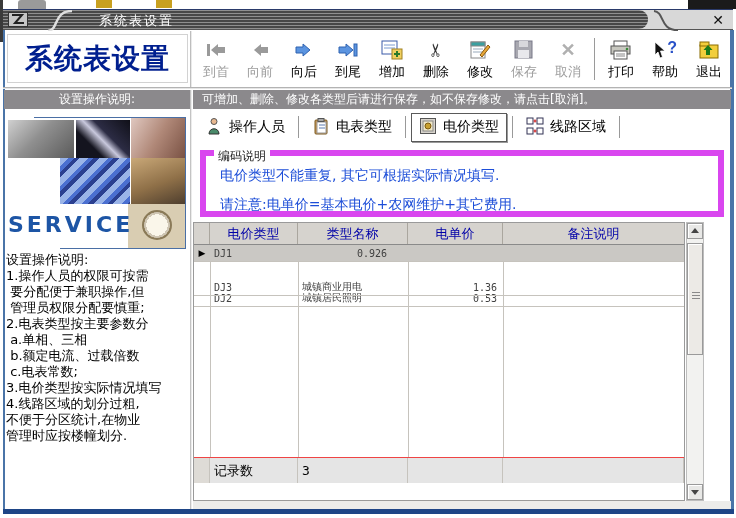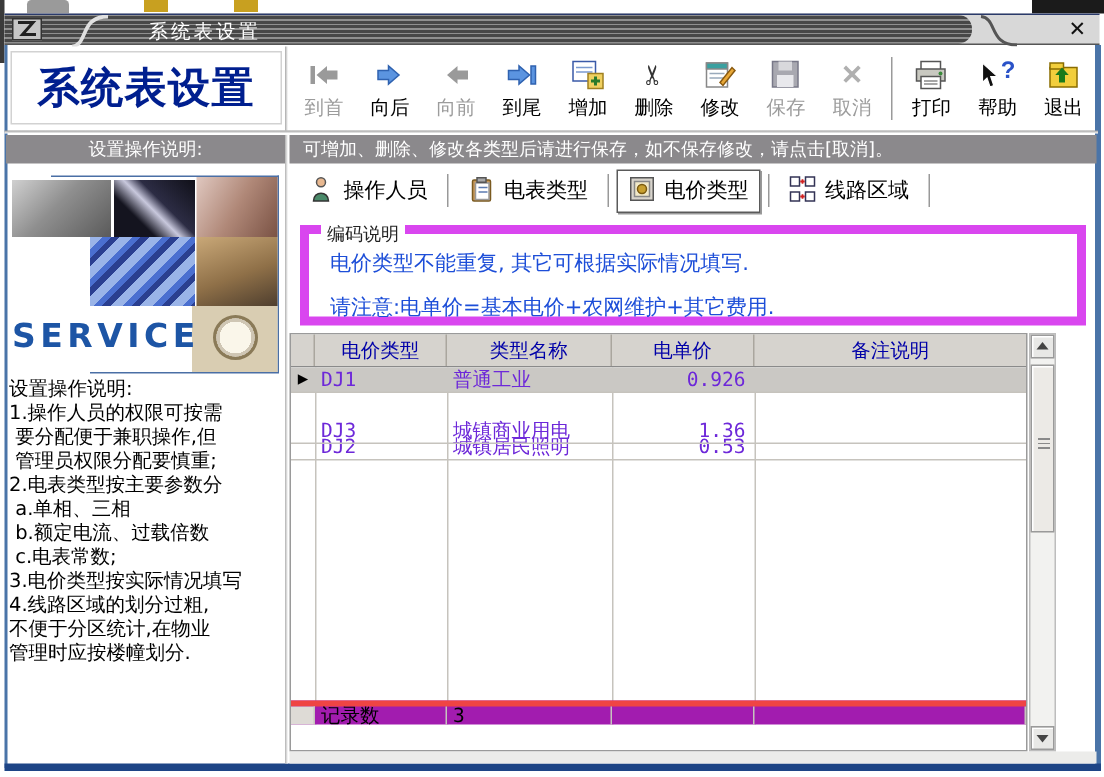--- a/index.html
+++ b/index.html
@@ -108,27 +108,27 @@
   .gh-cell{display:flex;align-items:center;justify-content:center;font-size:13px;
     color:#0000a8;border-right:1px solid #aaa69e;}
   .w-sel{width:16px;}.w-c1{width:88px;}.w-c2{width:110px;}.w-c3{width:95px;}.w-c4{flex:1;border-right:none;}
   .grid-body{position:relative;height:238px;background:#fff;}
   .gb-vline{position:absolute;top:0;bottom:0;width:1px;background:#c6c3bd;}
   .vl1{left:16px;}.vl2{left:104px;}.vl3{left:214px;}.vl4{left:309px;}
   .grow{position:absolute;left:0;width:100%;height:17px;display:flex;
     border-bottom:1px solid #c6c3bd;background:transparent;}
   .grow.selected{background:#cac8c4;}
   .r0{top:0;}.r1{top:29px;margin-top:16px;}.r2{top:34px;}
-  .gc{display:flex;align-items:center;font-size:13px;color:#6d28d9;padding:0 4px;overflow:hidden;}
+  .gc{display:flex;align-items:center;font-size:10px;color:#404040;padding:0 4px;overflow:hidden;}
   .gc-sel{width:16px;display:flex;align-items:center;justify-content:center;
     font-size:9px;color:#000;padding:0;}
   .gc-mono{font-family:"DejaVu Sans Mono",monospace;}
   .gc-num{justify-content:flex-end;padding-right:6px;}
-  .grid-footer{position:absolute;left:0;bottom:0;width:100%;height:16px;background:#a21caf;
-    border-top:4px solid #ef4444;display:flex;}
+  .grid-footer{position:absolute;left:0;bottom:0;width:100%;height:26px;background:#e5e5e5;
+    border-top:1px solid #ef4444;display:flex;}
   .gf-cell{display:flex;align-items:center;font-size:13px;color:#000;padding:0 4px;
     border-right:1px solid #c6c3bd;}
   .gf-sel{width:16px;background:#dedbd6;padding:0;}
 
   
   .vscroll{position:absolute;left:686px;top:222px;width:18px;height:279px;
     background:#f2f2f0;border:1px solid #bdbdbd;}
   .vs-btn{position:absolute;left:0;width:16px;height:16px;background:#e8e8e6;
     border:1px solid #9a9a9a;box-shadow:inset 1px 1px 0 #fff;}
   .vs-up{top:0;}.vs-down{bottom:0;}
@@ -181,35 +181,35 @@
   <div class="toolbar">
     <button class="tbtn disabled">
       <span class="ticon">
         <svg width="22" height="16">
             <rect x="2" y="2" width="3" height="12" fill="#9a9a9a"></rect>
             <path d="M20 5 L13 5 L13 2 L6 8 L13 14 L13 11 L20 11 Z" fill="#9a9a9a"></path>
           </svg>
       </span>
       <span>到首</span>
     </button>
+    <button class="tbtn disabled">
+      <span class="ticon">
+        <svg width="20" height="16">
+            <path d="M18 5 L11 5 L11 2 L4 8 L11 14 L11 11 L18 11 Z" fill="#9a9a9a"></path>
+          </svg>
+      </span>
+      <span>向前</span>
+    </button>
     <button class="tbtn">
       <span class="ticon">
         <svg width="20" height="16">
             <path d="M2 5 L9 5 L9 2 L16 8 L9 14 L9 11 L2 11 Z" fill="#5b94e0" stroke="#2f62b0"></path>
           </svg>
       </span>
       <span>向后</span>
-    </button>
-    <button class="tbtn disabled">
-      <span class="ticon">
-        <svg width="20" height="16">
-            <path d="M18 5 L11 5 L11 2 L4 8 L11 14 L11 11 L18 11 Z" fill="#9a9a9a"></path>
-          </svg>
-      </span>
-      <span>向前</span>
     </button>
     <button class="tbtn">
       <span class="ticon">
         <svg width="22" height="16">
             <path d="M2 5 L9 5 L9 2 L16 8 L9 14 L9 11 L2 11 Z" fill="#5b94e0" stroke="#2f62b0"></path>
             <rect x="17" y="2" width="3" height="12" fill="#5b94e0" stroke="#2f62b0"></rect>
           </svg>
       </span>
       <span>到尾</span>
     </button>
@@ -395,21 +395,20 @@
       <div class="gh-cell w-c4">备注说明</div>
     </div>
     <div class="grid-body">
       <div class="gb-vline vl1"></div>
       <div class="gb-vline vl2"></div>
       <div class="gb-vline vl3"></div>
       <div class="gb-vline vl4"></div>
       <div class="grow selected r0">
         <div class="gc gc-sel">▶</div>
         <div class="gc gc-mono w-c1">DJ1</div>
-        <div class="gc w-c2">普通工业</div>
         <div class="gc gc-mono gc-num w-c3">0.926</div>
         <div class="gc w-c4"></div>
       </div>
       <div class="grow r1">
         <div class="gc gc-sel"></div>
         <div class="gc gc-mono w-c1">DJ2</div>
         <div class="gc w-c2">城镇居民照明</div>
         <div class="gc gc-mono gc-num w-c3">0.53</div>
         <div class="gc w-c4"></div>
       </div>

